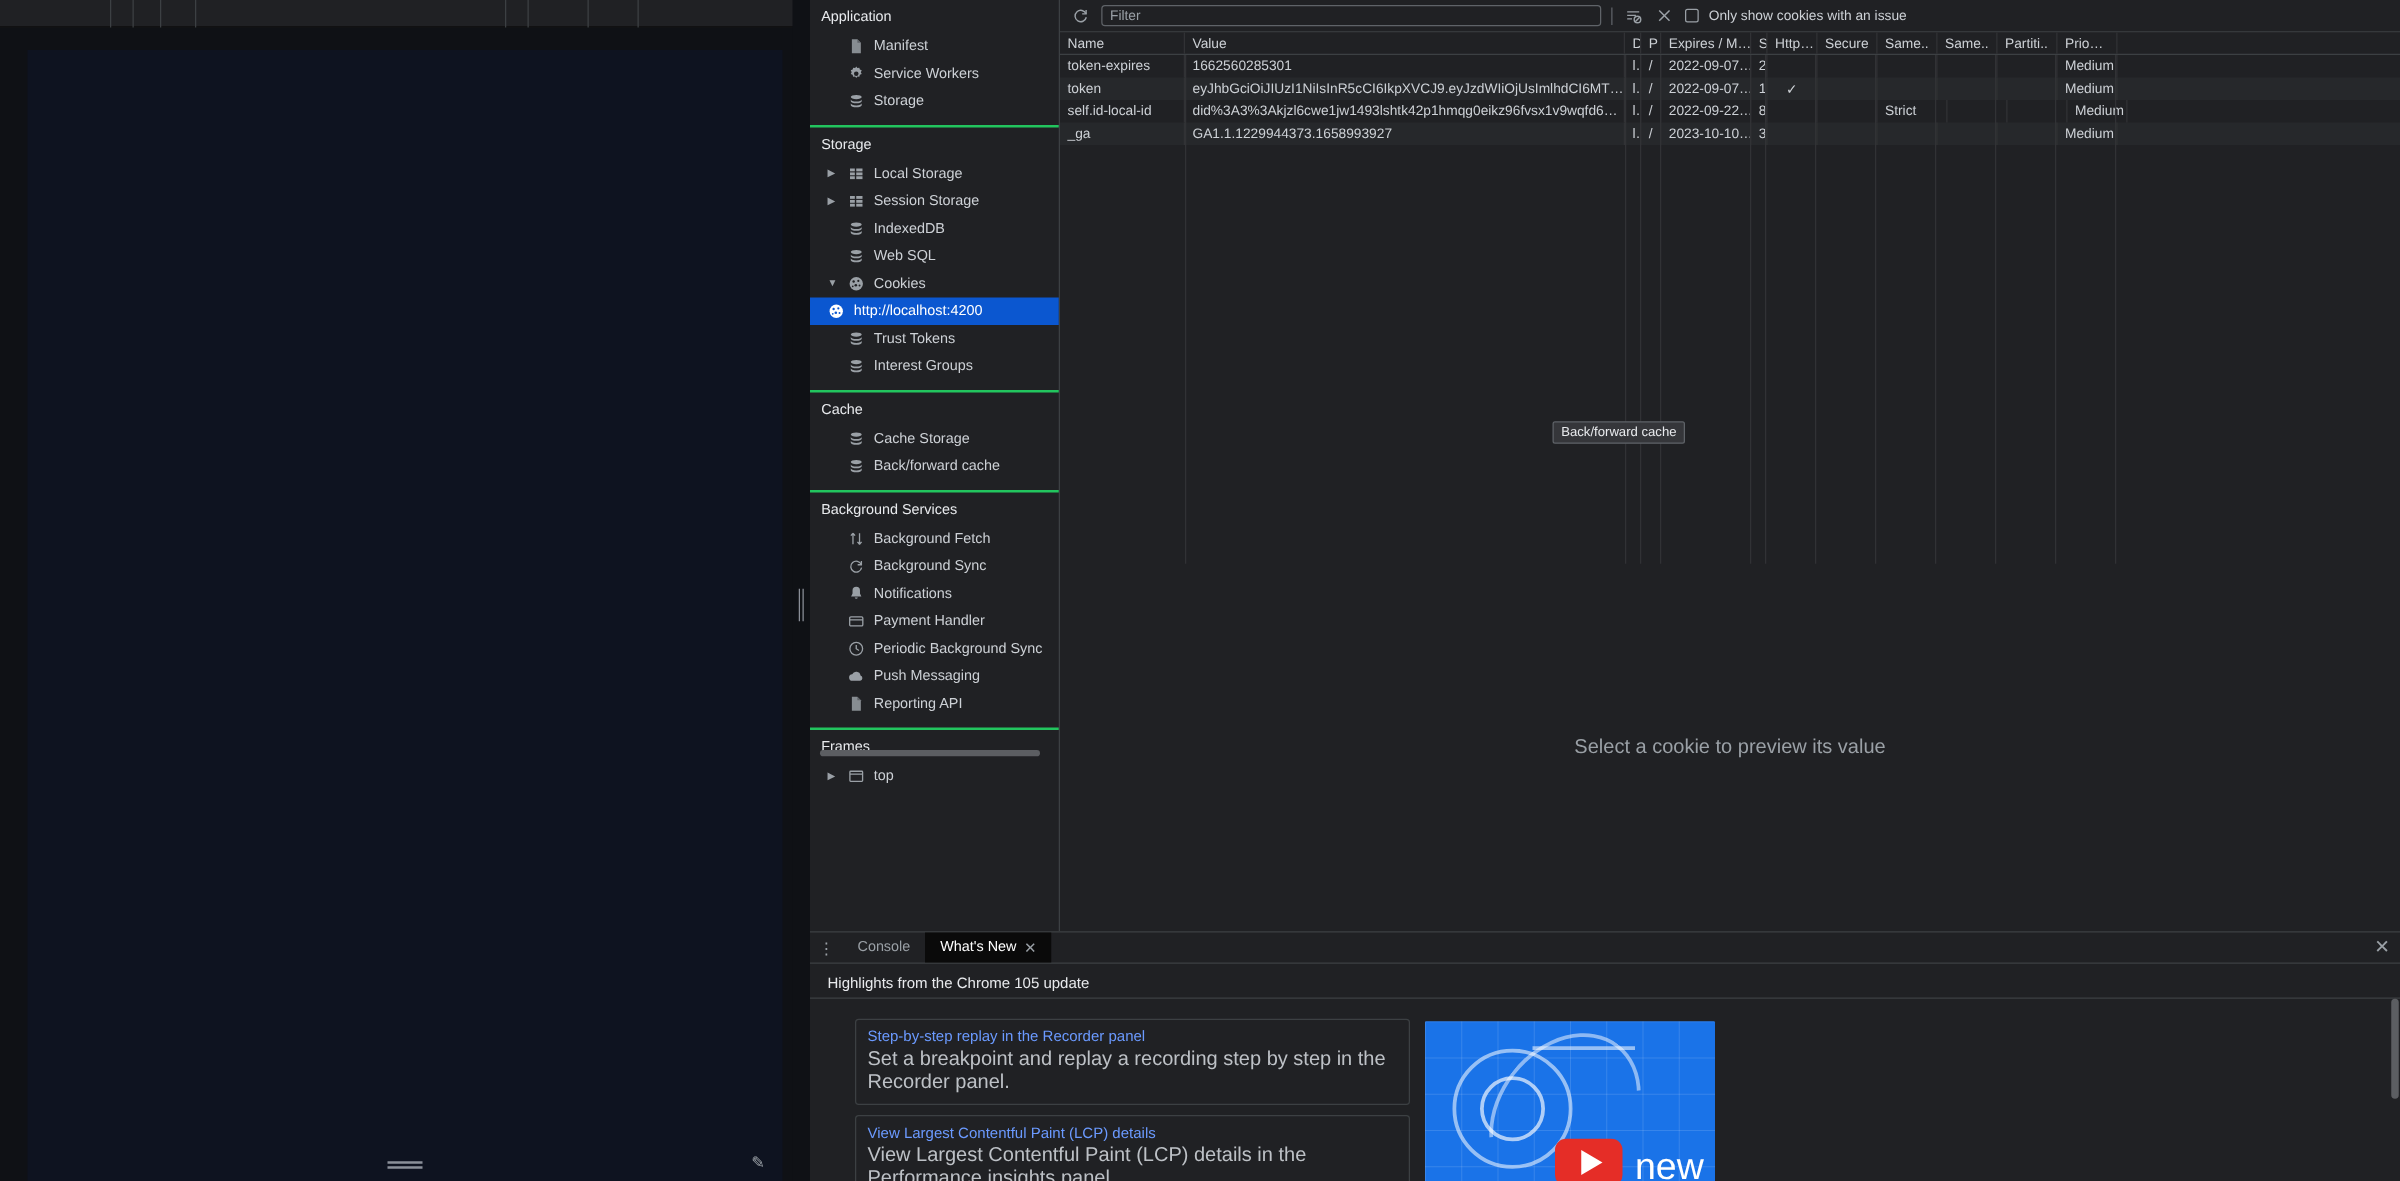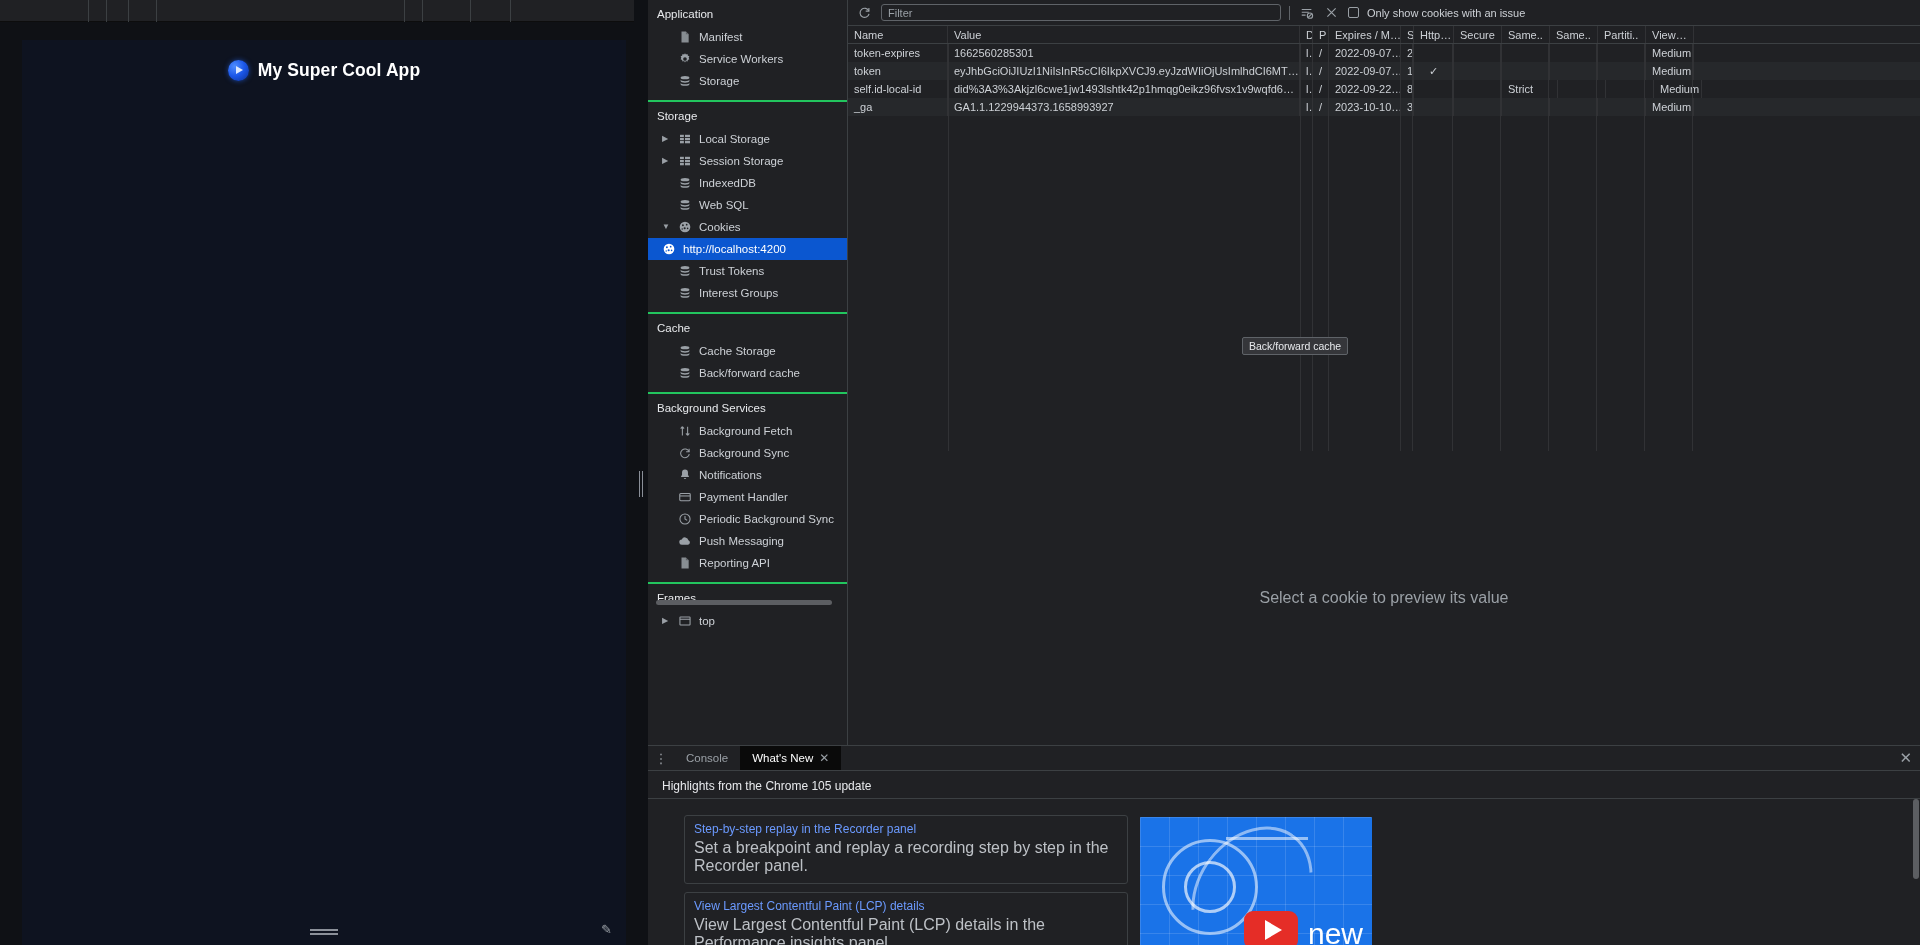--- a/index.html
+++ b/index.html
@@ -295,26 +295,20 @@
       <div class="tab-seg" style="left:106px"></div>
       <div class="tab-seg" style="left:128px"></div>
       <div class="tab-seg" style="left:156px"></div>
       <div class="tab-seg" style="left:404px"></div>
       <div class="tab-seg" style="left:422px"></div>
       <div class="tab-seg" style="left:470px"></div>
       <div class="tab-seg" style="left:510px"></div>
     </div>
 
     <div id="page-area">
-      <div id="app-header">
-        <div id="app-logo">
-          <div class="tri"></div>
-        </div>
-        <div id="app-title">My Super Cool App</div>
-      </div>
 
 
       <div id="browser-handle"></div>
       <div id="browser-pen">✎</div>
     </div>
   </div>
 
   <div id="v-splitter">
     <div class="grip"></div>
   </div>
@@ -605,21 +599,21 @@
             <div class="ct-cell" style="width: 352px;">Value</div>
             <div class="ct-cell" style="width: 12px;">D</div>
             <div class="ct-cell" style="width: 16px;">P</div>
             <div class="ct-cell" style="width: 72px;">Expires / M…</div>
             <div class="ct-cell" style="width: 12px;">S</div>
             <div class="ct-cell" style="width: 40px;">Http…</div>
             <div class="ct-cell" style="width: 48px;">Secure</div>
             <div class="ct-cell" style="width: 48px;">Same..</div>
             <div class="ct-cell" style="width: 48px;">Same..</div>
             <div class="ct-cell" style="width: 48px;">Partiti..</div>
-            <div class="ct-cell" style="width: 48px;">View…</div>
+            <div class="ct-cell" style="width: 48px;">Prio…</div>
           </div>
         <div id="ct-rows">
             <div class="ct-row ct-body-row">
               <div class="ct-cell" style="width: 100px;">token-expires</div>
               <div class="ct-cell" style="width: 352px;">1662560285301</div>
               <div class="ct-cell" style="width: 12px;">l…</div>
               <div class="ct-cell" style="width: 16px;">/</div>
               <div class="ct-cell" style="width: 72px;">2022-09-07…</div>
               <div class="ct-cell" style="width: 12px;">2..</div>
               <div class="ct-cell ct-center" style="width: 40px;"></div>

